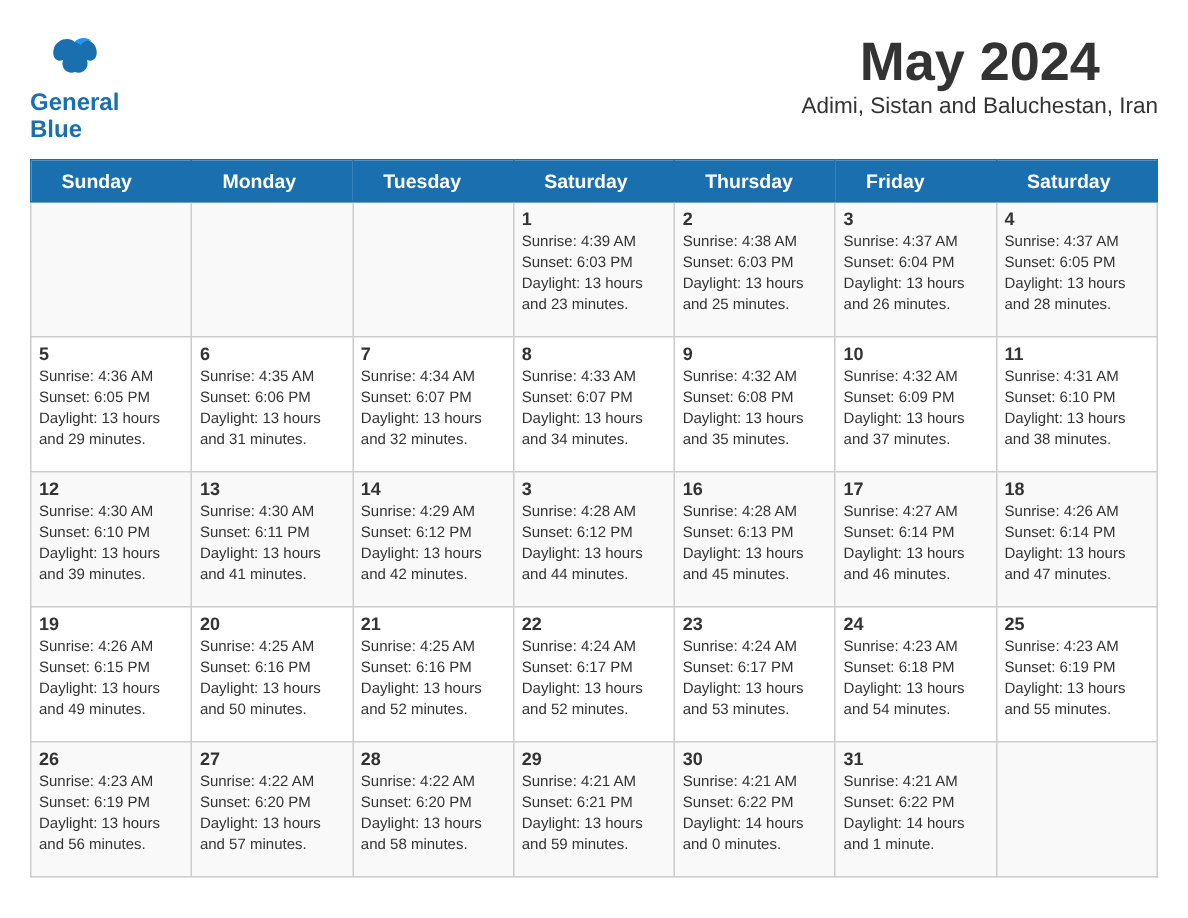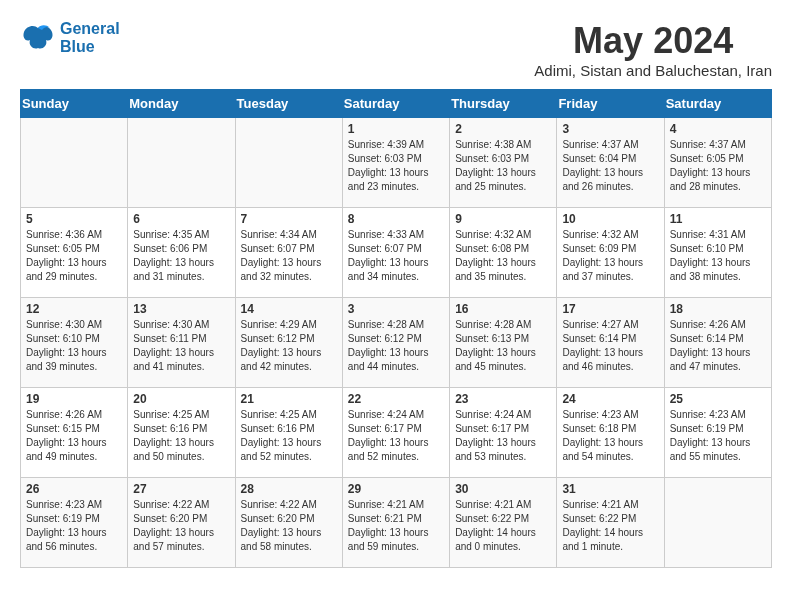--- a/index.html
+++ b/index.html
@@ -13,20 +13,21 @@
     .header-area {
       display: flex;
       justify-content: space-between;
       align-items: flex-start;
       margin-bottom: 10px;
     }
     .logo {
       display: flex;
       align-items: center;
       gap: 4px;
+      flex-direction: column;
     }
     .logo-bird {
       width: 36px;
       height: 36px;
     }
     .title-area {
       text-align: center;
     }
     .main-title {
       font-size: 36px;
@@ -40,21 +41,21 @@
     table {
       width: 100%;
       border-collapse: collapse;
       table-layout: fixed;
     }
     thead tr th {
       background: #1a6faf;
       color: #fff;
       font-size: 13px;
       font-weight: bold;
-      padding: 6px 1px;
+      padding: 6px 20px;
       text-align: left;
       border: 1px solid #1a6faf;
     }
     tbody tr td {
       border: 1px solid #ccc;
       vertical-align: top;
       padding: 4px 5px;
       font-size: 10.5px;
       color: #333;
       height: 90px;

